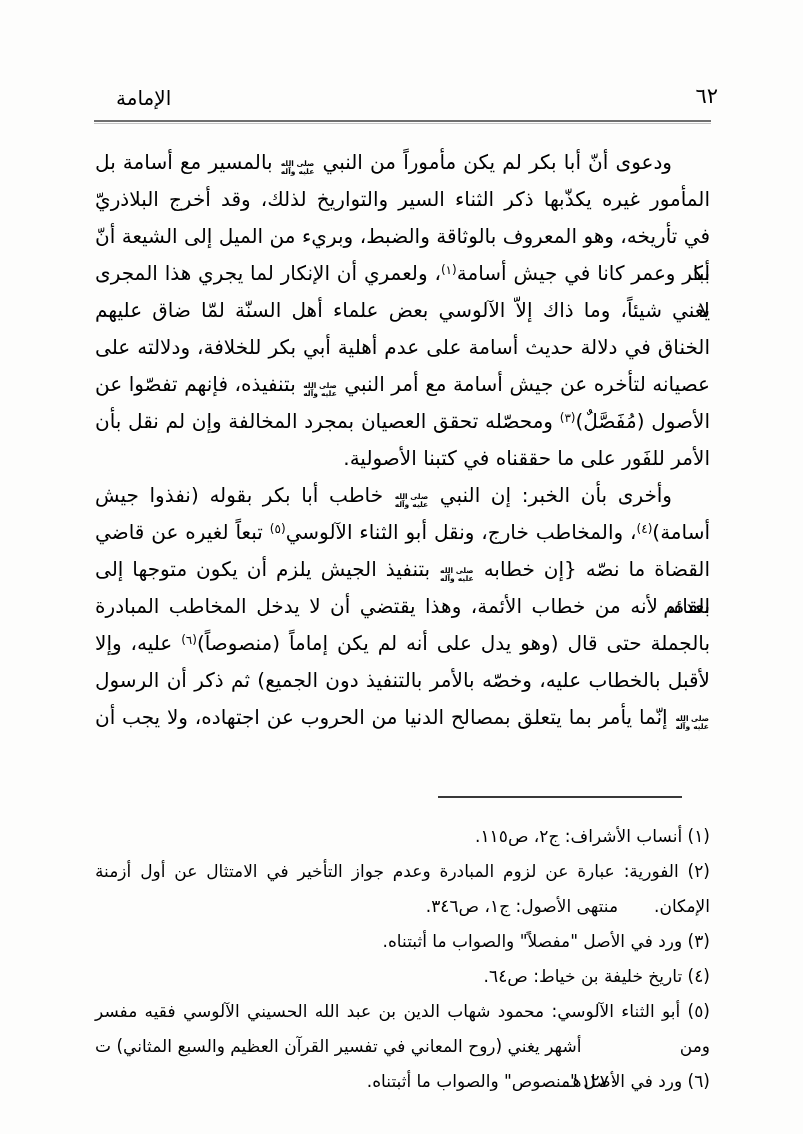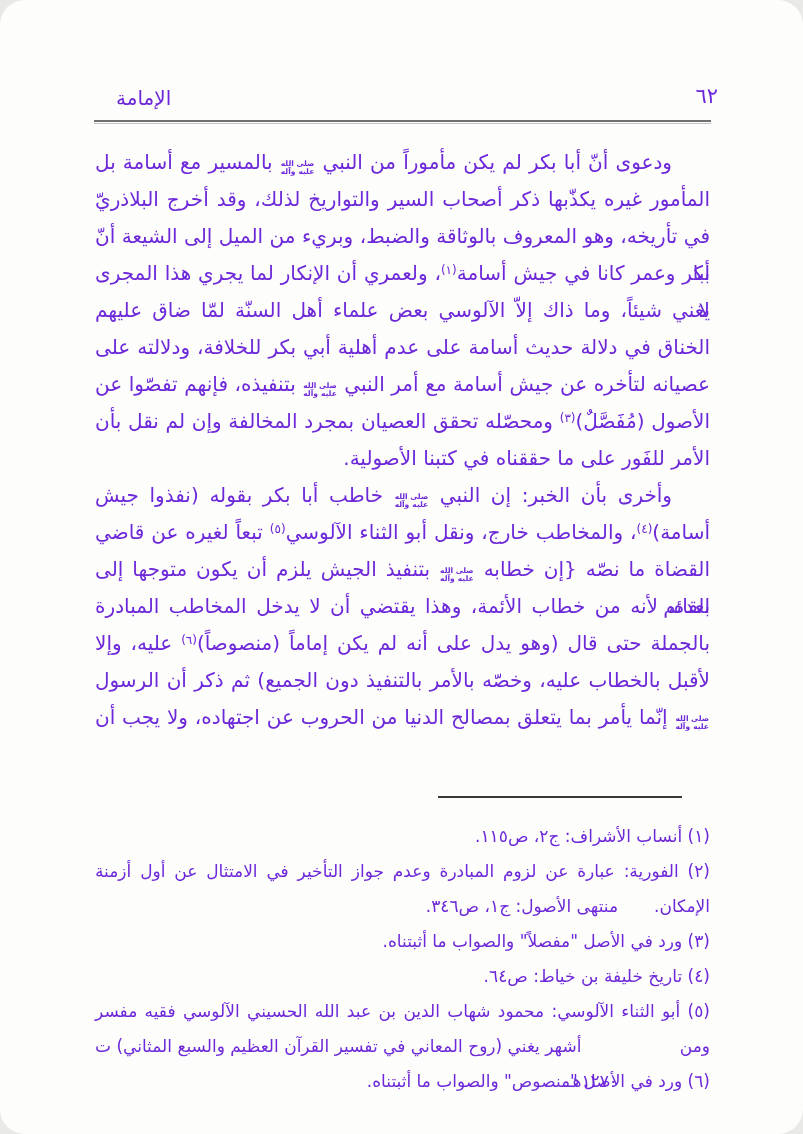--- a/index.html
+++ b/index.html
@@ -2,24 +2,23 @@
 <html lang="ar" dir="rtl"><head>
 <meta charset="utf-8">
 <style>
   html,body{margin:0;padding:0;background:#e9e9e6;}
   .page{
     position:relative;
     width:803px;height:1134px;
     margin:0 auto;
     background:#fdfdfc;
     font-family:"DejaVu Sans", sans-serif;
-    color:#6d28d9;
+    color:#000000;
     direction:rtl;
     overflow:hidden;
-    border-radius:25px;
   }
   .running-title{
     position:absolute;left:116px;top:84px;
     font-size:20px;line-height:28px;
   }
   .page-number{
     position:absolute;right:85px;top:82px;
     font-size:21px;line-height:28px;margin-left:35px;
   }
   .header-rule{
@@ -67,21 +66,21 @@
 <div class="page">
 
   <div class="running-title">الإمامة</div>
 
   <div class="page-number">٦٢</div>
 
   <div class="header-rule"></div>
 
   <div class="body-block">
       <div class="line first">ودعوى أنّ أبا بكر لم يكن مأموراً من النبي <span class="honorific"><span>صلى الله</span><span>عليه وآله</span></span> بالمسير مع أسامة بل</div>
-      <div class="line">المأمور غيره يكذّبها ذكر أصحاب السير والتواريخ لذلك، وقد أخرج البلاذريّ</div>
+      <div class="line">المأمور غيره يكذّبها ذكر الثناء السير والتواريخ لذلك، وقد أخرج البلاذريّ</div>
       <div class="line">في تأريخه، وهو المعروف بالوثاقة والضبط، وبريء من الميل إلى الشيعة أنّ أبا</div>
       <div class="line">بكر وعمر كانا في جيش أسامة<sup class="fn-ref">(١)</sup>، ولعمري أن الإنكار لما يجري هذا المجرى لا</div>
       <div class="line">يغني شيئاً، وما ذاك إلاّ الآلوسي بعض علماء أهل السنّة لمّا ضاق عليهم</div>
       <div class="line">الخناق في دلالة حديث أسامة على عدم أهلية أبي بكر للخلافة، ودلالته على</div>
       <div class="line">عصيانه لتأخره عن جيش أسامة مع أمر النبي <span class="honorific"><span>صلى الله</span><span>عليه وآله</span></span> بتنفيذه، فإنهم تفصّوا عن</div>
       <div class="line">الأصول (مُفَصَّلٌ)<sup class="fn-ref">(٣)</sup> ومحصّله تحقق العصيان بمجرد المخالفة وإن لم نقل بأن</div>
       <div class="line plast">الأمر للفَور على ما حققناه في كتبنا الأصولية.</div>
       <div class="line first">وأخرى بأن الخبر: إن النبي <span class="honorific"><span>صلى الله</span><span>عليه وآله</span></span> خاطب أبا بكر بقوله (نفذوا جيش</div>
       <div class="line">أسامة)<sup class="fn-ref">(٤)</sup>، والمخاطب خارج، ونقل أبو الثناء الآلوسي<sup class="fn-ref">(٥)</sup> تبعاً لغيره عن قاضي</div>
       <div class="line">القضاة ما نصّه {إن خطابه <span class="honorific"><span>صلى الله</span><span>عليه وآله</span></span> بتنفيذ الجيش يلزم أن يكون متوجها إلى القائم</div>

